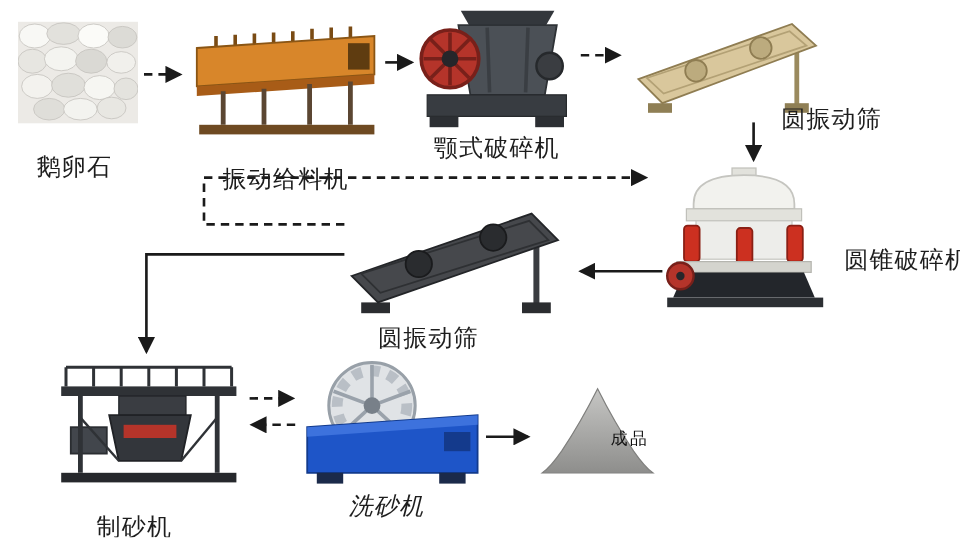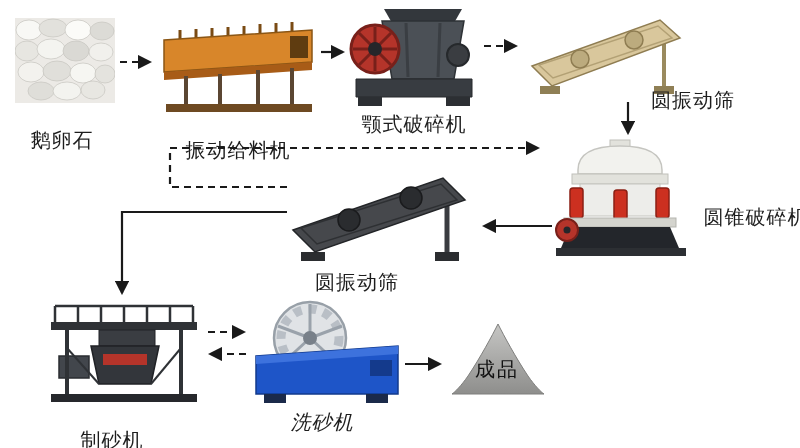--- a/index.html
+++ b/index.html
@@ -1,20 +1,20 @@
 <!DOCTYPE html>
 <html style="--background: #ffffff; --label-text: #1d1d1d; --arrow: #1a1a1a; --feeder-orange: #d8862a; --jaw-body-gray: #4b5056; --flywheel-red: #b5342a; --screen-beige: #d9c79c; --screen-dark: #46484c; --cone-white: #f2f2ee; --cone-red: #cc3020; --washer-blue: #1e55c8; --product-gray: #a6a6a4;"><head>
 <meta charset="utf-8">
 <style>
   html,body{margin:0;padding:0;background:#ffffff;font-family:"Liberation Sans",sans-serif;}
   #canvas{position:relative;width:800px;height:448px;background:var(--background,#ffffff);overflow:hidden;}
   .node{position:absolute;}
   .node svg{display:block;width:100%;height:100%;}
   .label{position:absolute;transform:translateX(-50%);font-size:20px;line-height:1.25;color:var(--label-text,#1d1d1d);white-space:nowrap;letter-spacing:1px;}
-  .label--product{font-size:20px;letter-spacing:2px;color:#111;}
+  .label--product{font-size:14px;letter-spacing:2px;color:#111;margin-left:28px;}
   #arrows{position:absolute;left:0;top:0;width:800px;height:448px;pointer-events:none;}
   #arrows path{fill:none;stroke:var(--arrow,#1a1a1a);stroke-width:2.2px;}
   #arrows path.dash{stroke-dasharray:7 5;}
 </style>
 </head>
 <body>
 
 <div id="canvas">
 
   <svg id="arrows" viewBox="0 0 800 448">

